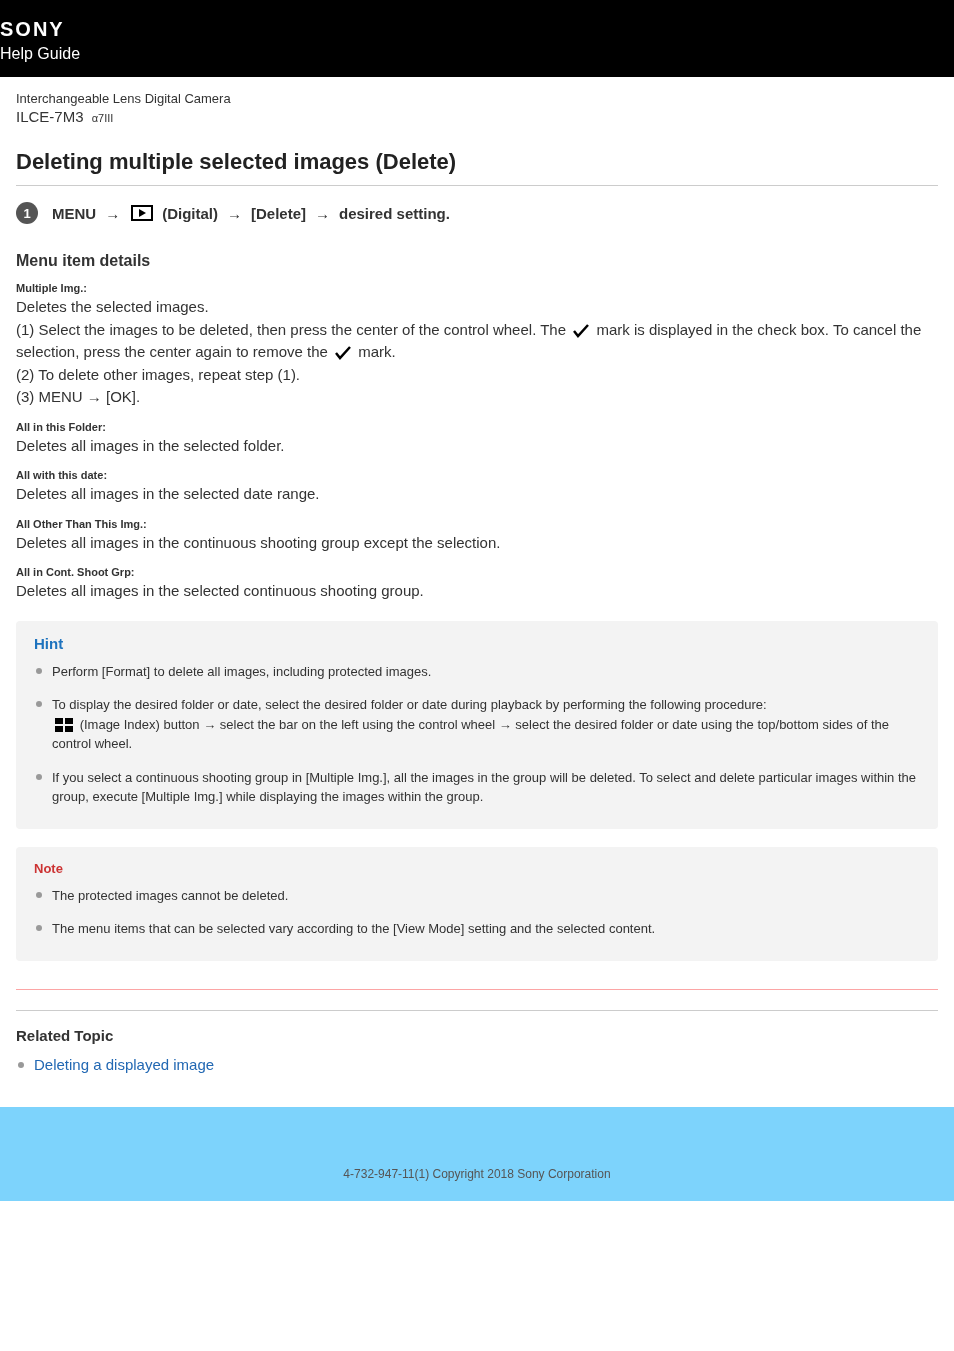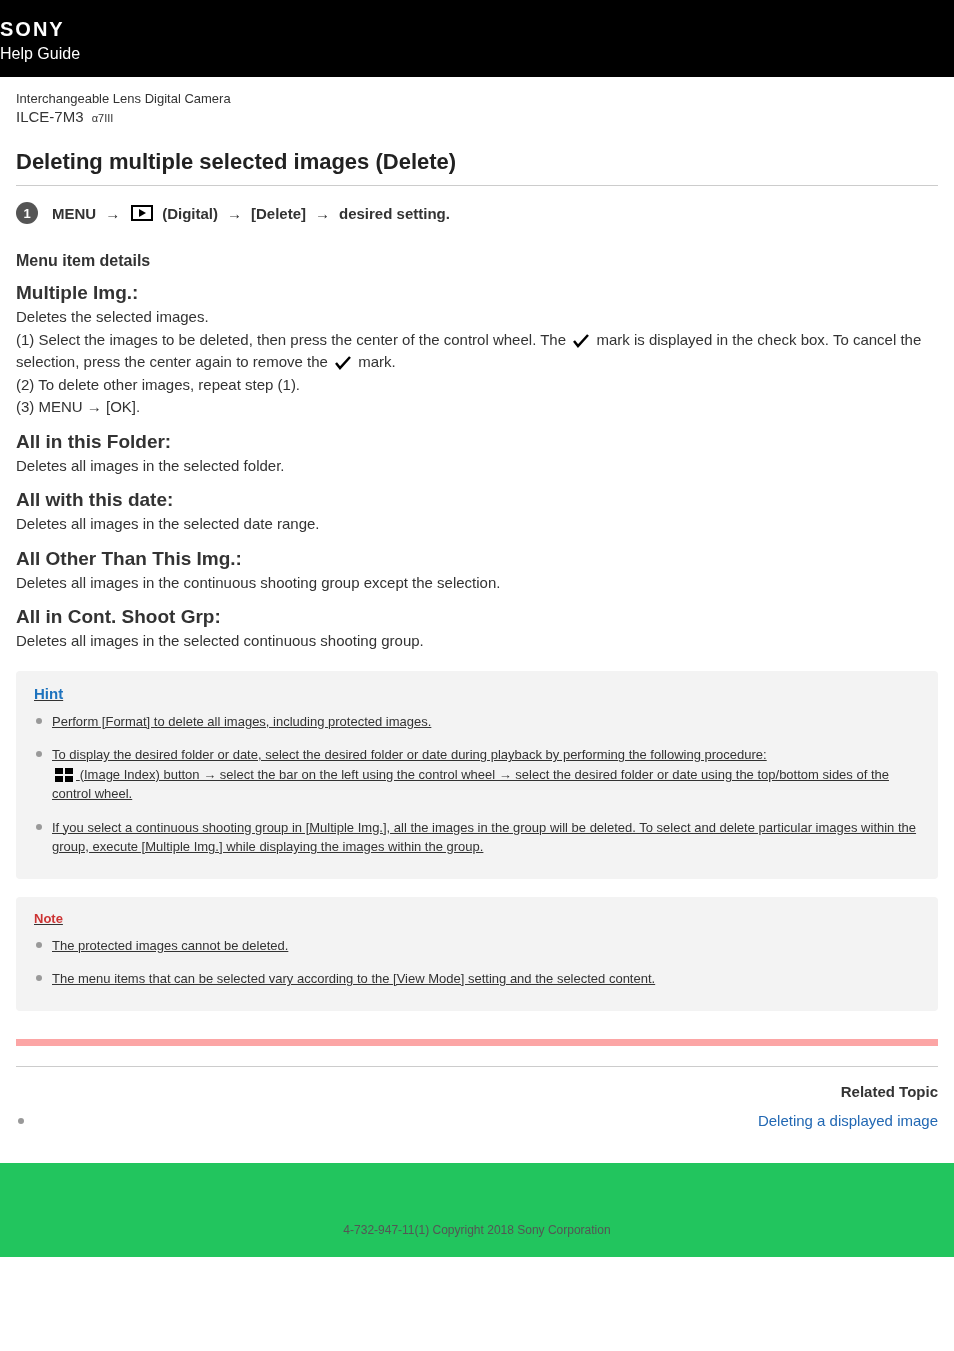--- a/index.html
+++ b/index.html
@@ -13,36 +13,36 @@
     .prod-sub { font-size: 11px; margin-left: 4px; }
     .page-title { font-size: 22px; font-weight: bold; margin: 24px 0 10px 0; color: #222; }
     hr.sep { border: none; border-top: 1px solid #ccc; margin: 6px 0 16px 0; }
     .intro { font-size: 15px; line-height: 1.5; margin-bottom: 18px; }
     .step-row { display: flex; align-items: center; gap: 14px; margin-bottom: 28px; }
     .step-num { width: 22px; height: 22px; border-radius: 50%; background: #555; color: #fff; display: flex; align-items: center; justify-content: center; font-size: 13px; font-weight: bold; flex-shrink: 0; }
     .step-text { font-size: 15px; font-weight: bold; display: flex; align-items: center; flex-wrap: wrap; gap: 7px; }
     .arrow { margin: 0 2px; }
     .icon-wrap { display: inline-flex; align-items: center; vertical-align: middle; margin: 0 2px; }
     .section-heading { font-size: 16px; font-weight: bold; margin: 10px 0; }
-    .item-title { font-size: 19px; font-weight: bold; margin-top: 12px; }
+    .item-title { font-size: 11px; font-weight: bold; margin-top: 12px; }
     .item-desc { font-size: 15px; line-height: 1.5; margin-top: 2px; }
     .inline-icon { display: inline-flex; vertical-align: middle; margin: 0 3px; }
-    .callout { background: #f3f3f3; border-radius: 4px; padding: 14px 18px 8px 18px; margin-top: 18px; text-decoration: underline; }
+    .callout { background: #f3f3f3; border-radius: 4px; padding: 14px 18px 8px 18px; margin-top: 18px; }
     .callout-hint .callout-title { color: #1e73be; font-weight: bold; font-size: 15px; }
     .callout-note .callout-title { color: #c33; font-weight: bold; font-size: 13px; }
     .callout ul { list-style: none; margin-top: 10px; }
     .callout li { position: relative; padding-left: 18px; font-size: 13px; line-height: 1.5; margin-bottom: 14px; color: #333; }
     .callout li::before { content: ""; position: absolute; left: 2px; top: 6px; width: 6px; height: 6px; background: #999; border-radius: 50%; }
-    .related { margin-top: 28px; padding-top: 14px; border-top: 7px solid #fca5a5; text-align: right; }
+    .related { margin-top: 28px; padding-top: 14px; border-top: 1px solid #fca5a5; }
     .related-title { font-size: 15px; font-weight: bold; margin-bottom: 8px; }
     .related ul { list-style: none; }
     .related li { position: relative; padding-left: 18px; font-size: 15px; line-height: 1.7; }
     .related li::before { content: ""; position: absolute; left: 2px; top: 10px; width: 6px; height: 6px; background: #999; border-radius: 50%; }
     .related a { color: #2268b3; text-decoration: none; }
-    .footer-region { background: #22c55e; margin-top: 30px; padding: 60px 0 20px 0; text-align: center; font-size: 12px; color: #555; }
+    .footer-region { background: #7dd3fc; margin-top: 30px; padding: 60px 0 20px 0; text-align: center; font-size: 12px; color: #555; }
   </style>
 </head>
 <body>
 
 <div class="header">
   <div class="brand">SONY</div>
   <div class="guide">Help Guide</div>
 </div>
 
 <div class="content">

